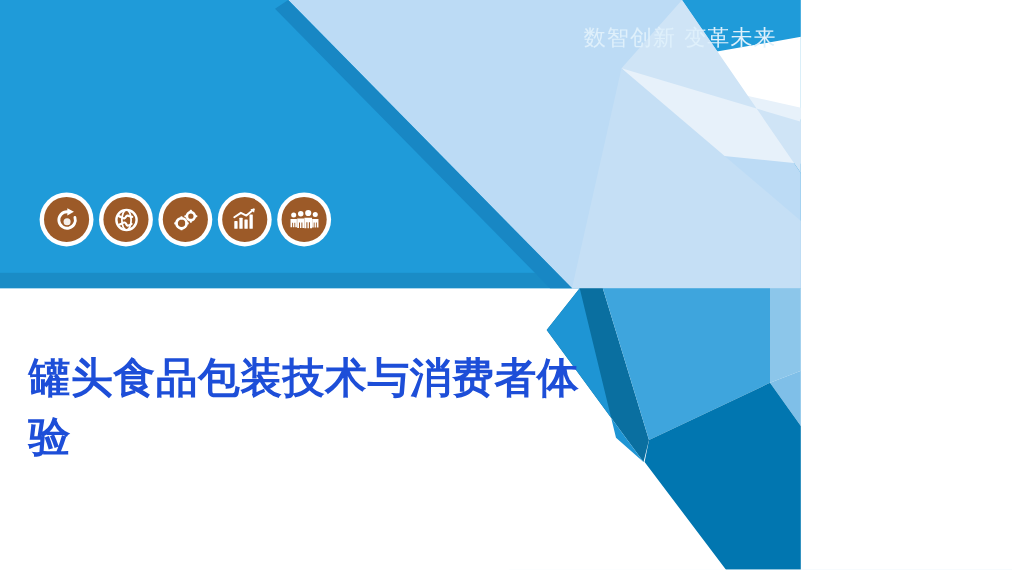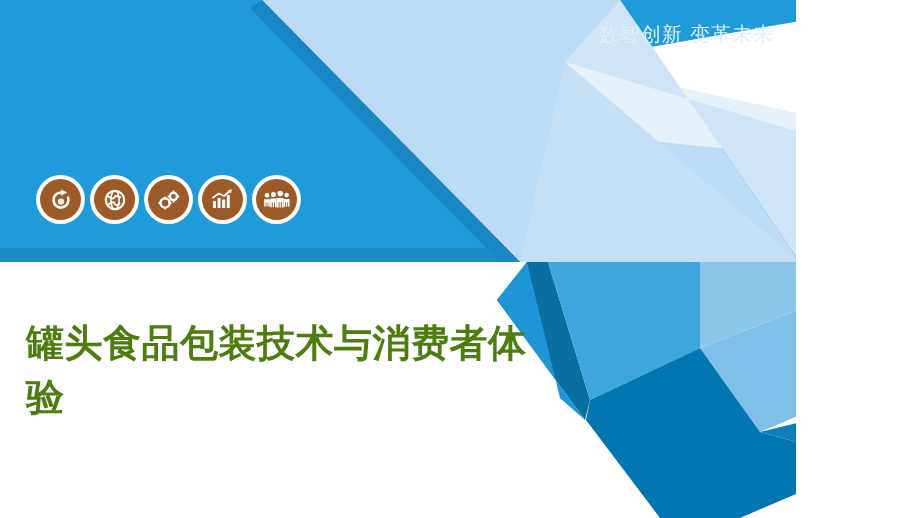--- a/index.html
+++ b/index.html
@@ -5,21 +5,21 @@
   html, body {
     margin: 0;
     padding: 0;
     background: #ffffff;
   }
   body {
     font-family: "Liberation Sans", "DejaVu Sans", sans-serif;
   }
   .slide {
     position: relative;
-    width: 796px;
+    width: 728px;
     height: 518px;
     overflow: hidden;
     background: #ffffff;
   }
   
   .art {
     position: absolute;
     left: 0; top: 0;
     width: 920px;
     height: 518px;
@@ -68,21 +68,21 @@
   }
   .icon-badge svg {
     display: block;
   }
   
   .title {
     position: absolute;
     left: 26px;
     top: 292px;
     width: 520px;
-    color: #4d7c0f;
+    color: #1d4ed8;
     font-size: 38px;
     font-weight: bold;
     line-height: 1.42;
     letter-spacing: 0.5px;
     font-family: "DejaVu Sans", "Liberation Sans", sans-serif;
   }
 </style>
 </head>
 <body>
 

